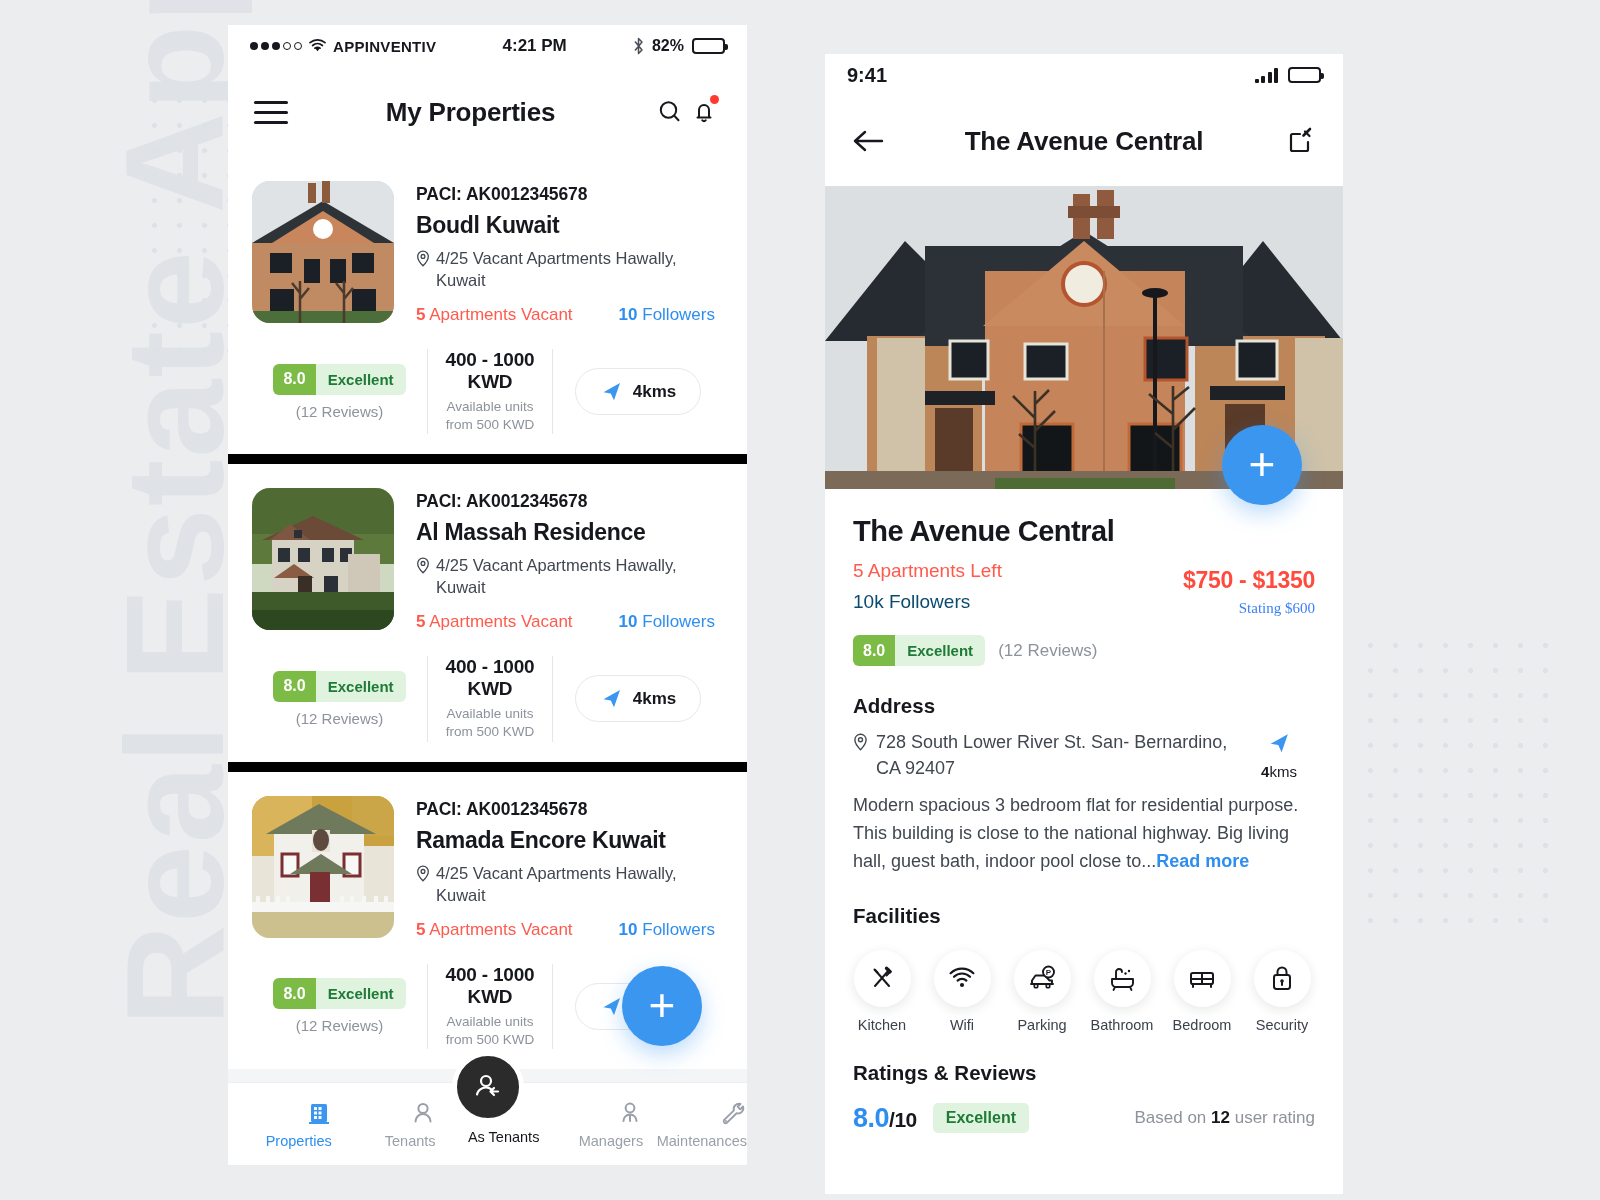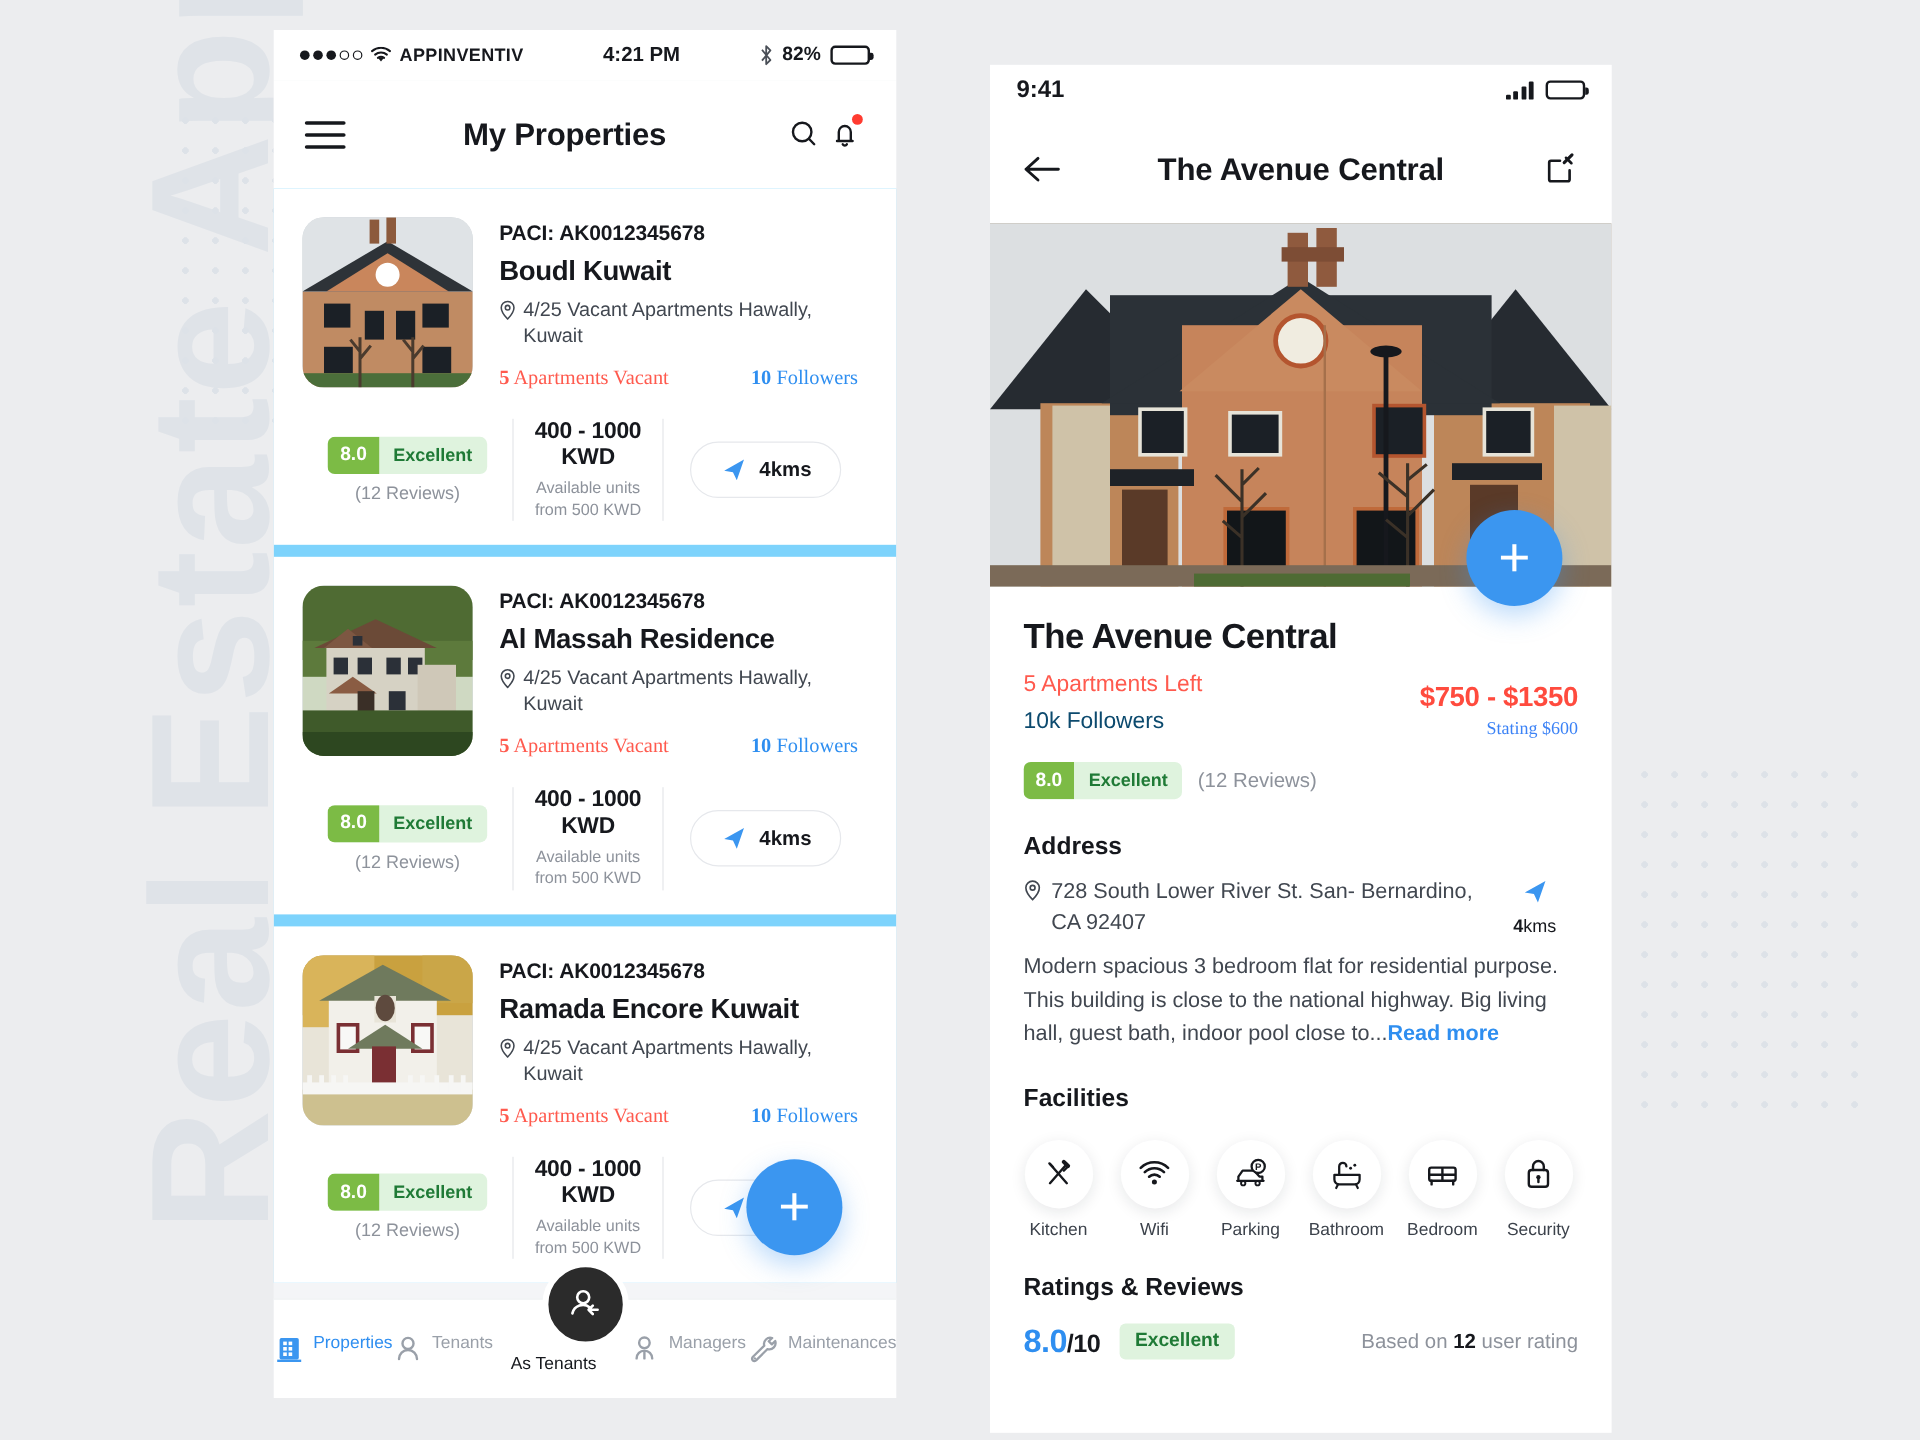--- a/index.html
+++ b/index.html
@@ -82,36 +82,36 @@
   }
   .icon-btn{ width:34px; height:34px; display:flex; align-items:center; justify-content:center; position:relative; cursor:pointer; }
   .hamburger{ width:34px; display:flex; flex-direction:column; gap:7px; cursor:pointer; }
   .hamburger span{ display:block; height:3px; background:#16181d; border-radius:2px; }
   .badge-dot{
     position:absolute; right:2px; top:0px; width:9px; height:9px; border-radius:50%;
     background:#ff3b30;
   }
 
   
-  .cards{ background:#7dd3fc; }
+  .cards{ background:#000000; }
   .card{ background:#fff; padding:24px 24px 0 24px; margin-bottom:10px; }
   .card-top{ display:flex; gap:22px; }
   .thumb{
     width:142px; height:142px; border-radius:18px; flex:none; overflow:hidden;
     position:relative; background:#cfd5d8;
   }
   .card-info{ flex:1; padding-top:3px; min-width:0; }
   .paci{ font-size:17.5px; font-weight:bold; color:#16181d; letter-spacing:-.1px; }
   .pname{ font-size:23px; font-weight:bold; color:#16181d; margin-top:7px; letter-spacing:-.3px; }
   .paddr{
     font-size:16.5px; color:#414750; margin-top:9px; line-height:1.33;
     display:flex; gap:6px;
   }
   .paddr .pin{ flex:none; margin-top:2px; }
-  .meta-row{ display:flex; align-items:baseline; margin-top:13px; font-size:17px;font-family:Liberation Serif, serif; }
+  .meta-row{ display:flex; align-items:baseline; margin-top:13px; font-size:17px; }
   .vacant{ color:#ff5a4e; font-weight:500; }
   .vacant b{ font-weight:bold; }
   .followers{ color:#2e8ef0; margin-left:auto; padding-right:8px; }
   .followers b{ font-weight:bold; }
 
   .card-bottom{
     display:flex; align-items:center; margin-top:24px;
     border-top:0; padding-bottom:20px;
   }
   .rating-col{ width:175px; text-align:center; }
@@ -141,21 +141,21 @@
     font-size:17px; font-weight:bold; color:#16181d; background:#fff; cursor:pointer;
   }
 
   
   .bottomnav{
     position:absolute; left:0; bottom:0; width:519px; height:83px;
     background:#fff; border-top:1px solid #eceef1;
     display:flex; align-items:center;
   }
   .navitem{
-    flex:1; display:flex; flex-direction:row; align-items:flex-start; gap:7px;
+    flex:1; display:flex; flex-direction:column; align-items:flex-end; gap:7px;
     font-size:14.5px; color:#9aa0a9; cursor:pointer;
   }
   .navitem.active{ color:#2e8ef0; }
   .navitem.center-label{ color:#16181d; font-weight:500; padding-top:26px; }
   .fab-tenants{
     position:absolute; left:50%; top:-32px; transform:translateX(-50%);
     width:72px; height:72px; border-radius:50%; background:#2b2b2b;
     border:5px solid #fff; display:flex; align-items:center; justify-content:center;
     cursor:pointer; z-index:5;
   }

